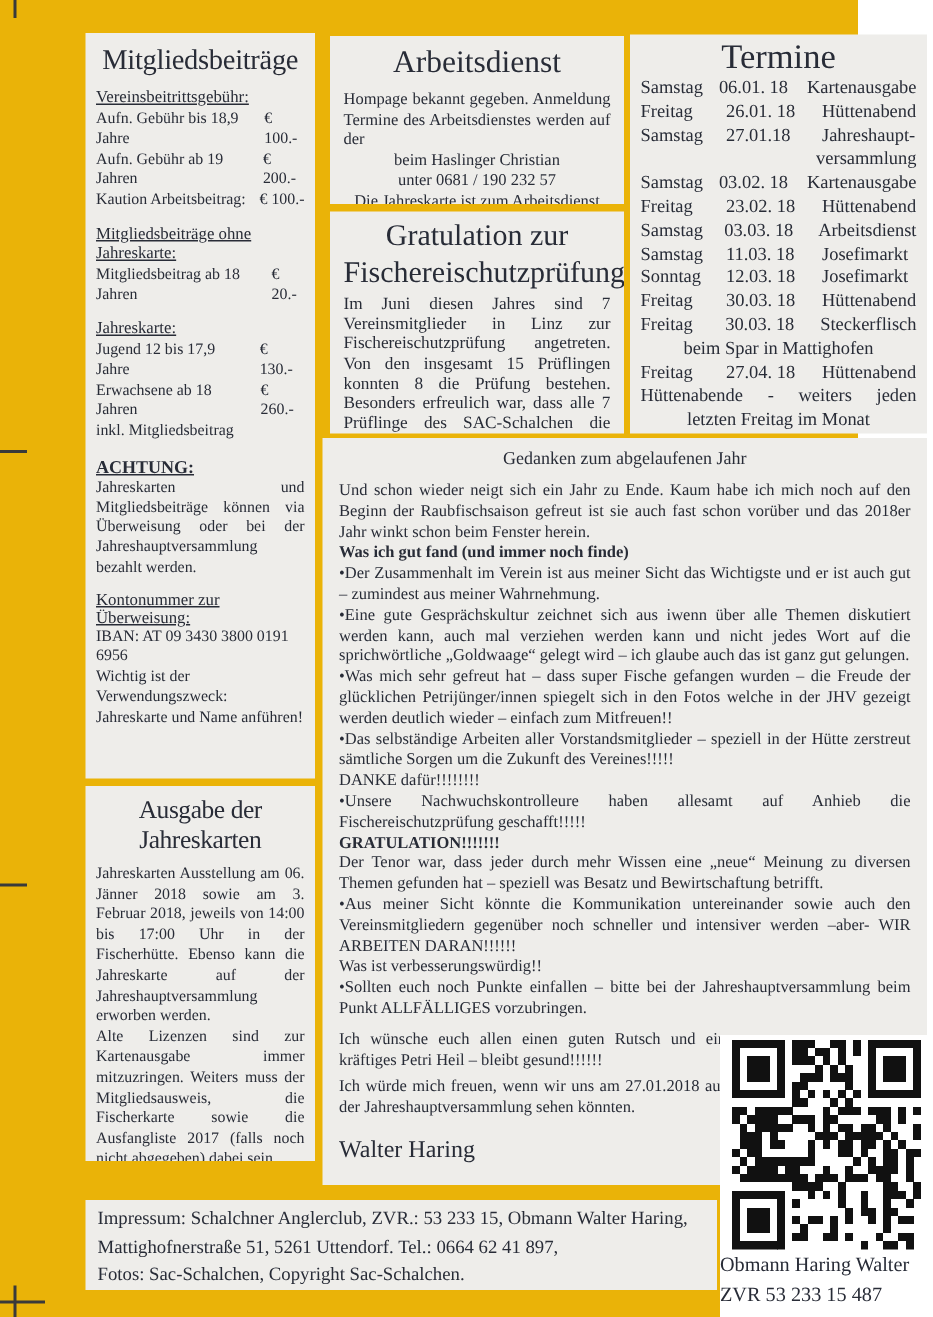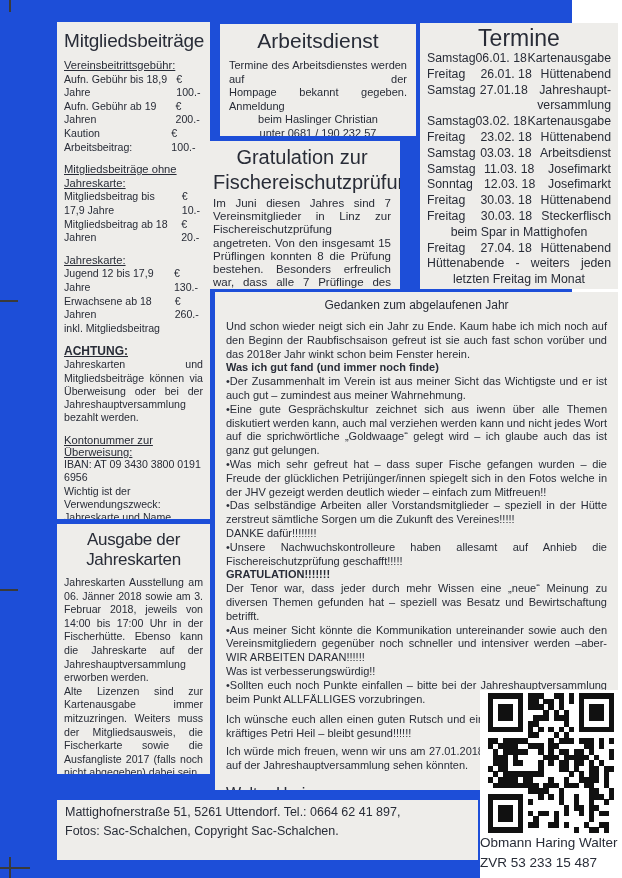--- a/index.html
+++ b/index.html
@@ -1,25 +1,25 @@
 <!DOCTYPE html>
 <html lang="de"><head>
 <meta charset="utf-8">
 <style>
   html,body{margin:0;padding:0;}
   body{width:622px;height:878px;overflow:hidden;background:#ffffff;}
-  .page{position:relative;width:572px;height:878px;background:#1d4ed8;
-        font-family:Liberation Sans, sans-serif;color:#282c37;}
+  .page{position:relative;width:572px;height:878px;background:#eab308;
+        font-family:Liberation Serif, serif;color:#282c37;}
   .box{position:absolute;background:#eeedea;box-sizing:border-box;overflow:hidden;}
 
   
   #box-mitglieds{left:57px;top:22px;width:153px;height:497px;padding:8px 7px 4px 7px;}
   #box-ausgabe{left:57px;top:524px;width:153px;height:250px;padding:6px 7px;}
   #box-arbeits{left:220px;top:24px;width:196px;height:112px;padding:5px 9px;}
-  #box-gratul{left:204px;top:141px;width:196px;height:148px;padding:4px 9px;}
+  #box-gratul{left:220px;top:141px;width:196px;height:148px;padding:4px 9px;}
   #box-termine{left:420px;top:23px;width:198px;height:266px;padding:2px 7px;}
   #box-gedanken{left:215px;top:292px;width:403px;height:498px;padding:6px 11px;}
   #box-impressum{left:57px;top:800px;width:421px;height:60px;padding:3px 8px;font-size:12.5px;line-height:18.5px;}
 
   
   .title{text-align:center;font-weight:400;}
   #box-mitglieds .title{font-size:19px;margin-bottom:7px;letter-spacing:-0.2px;}
   #box-ausgabe .title{font-size:17px;margin-bottom:6px;letter-spacing:-0.3px;}
   #box-arbeits .title{font-size:21px;margin-bottom:6px;}
   #box-termine .title{font-size:23px;line-height:26px;}
@@ -112,24 +112,20 @@
         <div class="fee-line s-gap">
           
           
         </div>
 
         <div class="fee-line s-heading">
           <span class="fee-label">Mitgliedsbeiträge ohne Jahreskarte:</span>
 
         </div>
 
-        <div class="fee-line s-split">
-          <span class="fee-label">Mitgliedsbeitrag bis 17,9 Jahre</span>
-          <span class="fee-value">€ 10.-</span>
-        </div>
 
         <div class="fee-line s-split">
           <span class="fee-label">Mitgliedsbeitrag ab 18 Jahren</span>
           <span class="fee-value">€ 20.-</span>
         </div>
 
         <div class="fee-line s-gap">
           
           
         </div>
@@ -178,23 +174,23 @@
 
         <div class="g-par" style="font-size:10.6px;line-height:13.6px;">Alte Lizenzen sind zur Kartenausgabe immer mitzuzringen. Weiters muss der Mitgliedsausweis, die Fischerkarte sowie die Ausfangliste 2017 (falls noch nicht abgegeben) dabei sein.</div>
 
       </div>
   </div>
 
   <div class="box" id="box-arbeits">
     <div class="title">Arbeitsdienst</div>
     <div>
 
+        <div class="arb-line s-flush">Hompage bekannt gegeben. Anmeldung</div>
+
         <div class="arb-line s-flush">Termine des Arbeitsdienstes werden auf der</div>
-
-        <div class="arb-line s-flush">Hompage bekannt gegeben. Anmeldung</div>
 
         <div class="arb-line s-center">beim Haslinger Christian</div>
 
         <div class="arb-line s-center">unter 0681 / 190 232 57</div>
 
         <div class="arb-line s-center">Die Jahreskarte ist zum Arbeitsdienst mit-</div>
 
       </div>
   </div>
 
@@ -674,20 +670,21 @@
           <rect x="21" y="24" width="1.02" height="1.02"></rect>
           <rect x="23" y="24" width="1.02" height="1.02"></rect>
         </svg></div>
     <div class="qr-caption">Obmann Haring Walter</div>
     <div class="qr-caption">ZVR 53 233 15 487</div>
   </div>
 
   <div class="box" id="box-impressum">
     <div>
 
+        <div>Impressum: Schalchner Anglerclub, ZVR.: 53 233 15, Obmann Walter Haring,</div>
 
         <div>Mattighofnerstraße 51, 5261 Uttendorf. Tel.: 0664 62 41 897,</div>
 
         <div>Fotos: Sac-Schalchen, Copyright Sac-Schalchen.</div>
       </div>
   </div>
 
 </div>
 
 </body></html>

